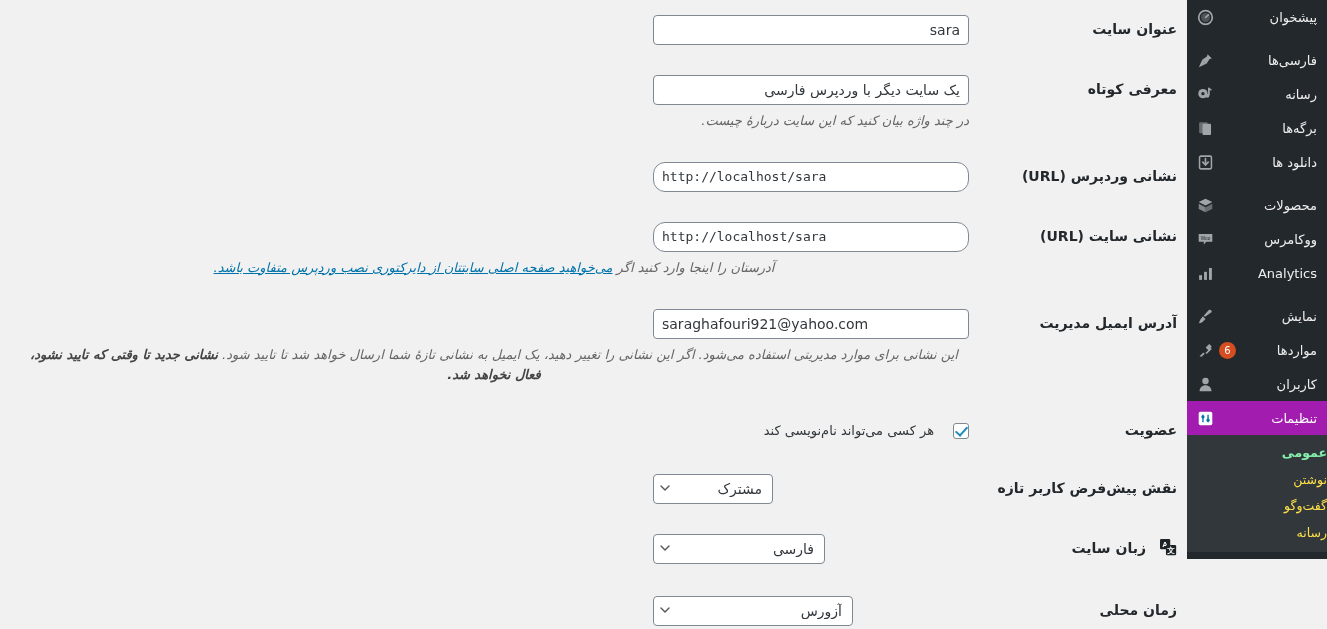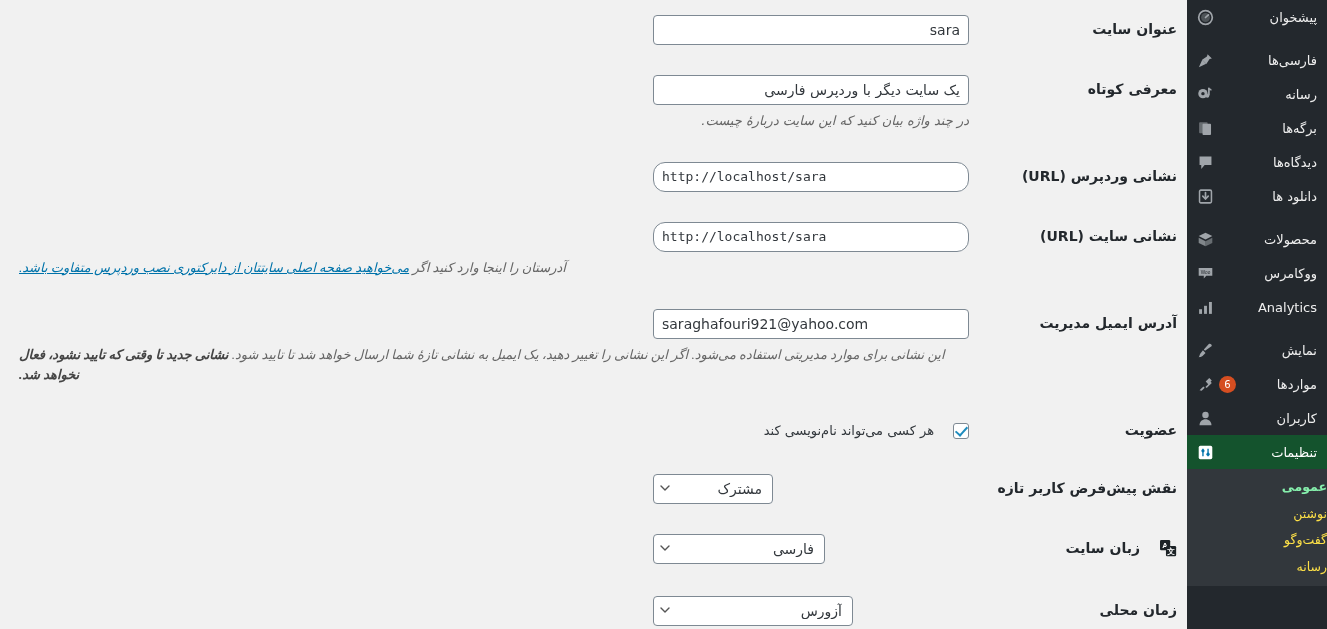--- a/index.html
+++ b/index.html
@@ -10,21 +10,21 @@
     background: #f1f1f1;
     font-family: "DejaVu Sans", "Liberation Sans", sans-serif;
   }
   body { direction: rtl; }
 
   .screen { position: relative; width: 1327px; height: 629px; }
 
   
   .adminmenu {
     position: absolute; top: 0; right: 0;
-    width: 140px; height: 629px;
+    width: 140px; height: 559px;
     background: #23282d;
     color: #eee;
     font-size: 13px;
     overflow: hidden;
   }
   .menu-item {
     position: relative;
     display: flex;
     align-items: center;
     justify-content: flex-start;
@@ -42,21 +42,21 @@
   }
   .menu-item .micon {
     width: 20px; height: 20px;
     display: flex; align-items: center; justify-content: center;
     color: #a0a5aa;
     flex: 0 0 20px;
     margin-right: 2px;
   }
   .menu-item .micon svg { display: block; }
   .menu-item.current {
-    background: #14532d;
+    background: #a21caf;
     color: #fff;
     gap: 41px;
   }
   .menu-item.current .micon { color: #fff; }
   .menu-item.current::after {
     content: "";
     position: absolute;
     left: -8px; top: 50%;
     margin-top: -8px;
     border-style: solid;
@@ -146,21 +146,21 @@
   }
   p.description {
     margin: 6px 0 0 0;
     font-size: 13px;
     font-style: italic;
     color: #666;
     line-height: 1.6;
   }
   p.description a { color: #0073aa; text-decoration: underline; }
   p.description strong { font-weight: 700; font-style: italic; color: #444; }
-  .desc-wide { width: 950px; text-align: left; font-family: Liberation Serif, serif; }
+  .desc-wide { width: 950px; text-align: center; }
 
   .checkbox-row {
     display: flex;
     align-items: center;
     justify-content: flex-start;
     gap: 19px;
     padding-top: 5px;
   }
   .wp-checkbox {
     width: 16px; height: 16px;
@@ -202,22 +202,21 @@
     left: 8px; top: 50%;
     margin-top: -4px;
     width: 9px; height: 9px;
     pointer-events: none;
     color: #555;
   }
   .select-wrap .chev svg { display: block; }
 
   .label-with-icon {
     display: inline-flex;
-    align-items: center;
-    gap: 20px;
+    gap: 14px;
     flex-direction: row-reverse;
     margin-left: 28px;
   }
   .translate-icon { width: 17px; height: 17px; display:block; }
 </style>
 </head>
 <body>
 
 <div class="screen">
 
@@ -395,28 +394,20 @@
     <div class="menu-item">
       <span class="mlabel">برگه‌ها</span>
       <span class="micon">
         <svg viewBox="0 0 20 20" width="17" height="17" aria-hidden="true">
           <rect x="2.5" y="2.5" width="10" height="13" rx="1" fill="currentColor" opacity=".55"></rect>
           <rect x="6.5" y="4.5" width="10" height="13" rx="1" fill="currentColor"></rect>
         </svg>
       </span>
     </div>
 
-    <div class="menu-item">
-      <span class="mlabel">دیدگاه‌ها</span>
-      <span class="micon">
-        <svg viewBox="0 0 20 20" width="17" height="17" aria-hidden="true">
-          <path d="M3 3 H17 V13 H9 L5 17.5 V13 H3 Z" fill="currentColor"></path>
-        </svg>
-      </span>
-    </div>
 
     <div class="menu-item">
       <span class="mlabel">دانلود ها</span>
       <span class="micon">
         <svg viewBox="0 0 20 20" width="17" height="17" aria-hidden="true">
           <rect x="3" y="2.5" width="14" height="15" rx="1.5" fill="none" stroke="currentColor" stroke-width="1.8"></rect>
           <path d="M10 5.5 V12" stroke="currentColor" stroke-width="2" stroke-linecap="round"></path>
           <path d="M6.8 9.5 L10 13 L13.2 9.5" fill="none" stroke="currentColor" stroke-width="2" stroke-linecap="round" stroke-linejoin="round"></path>
         </svg>
       </span>

